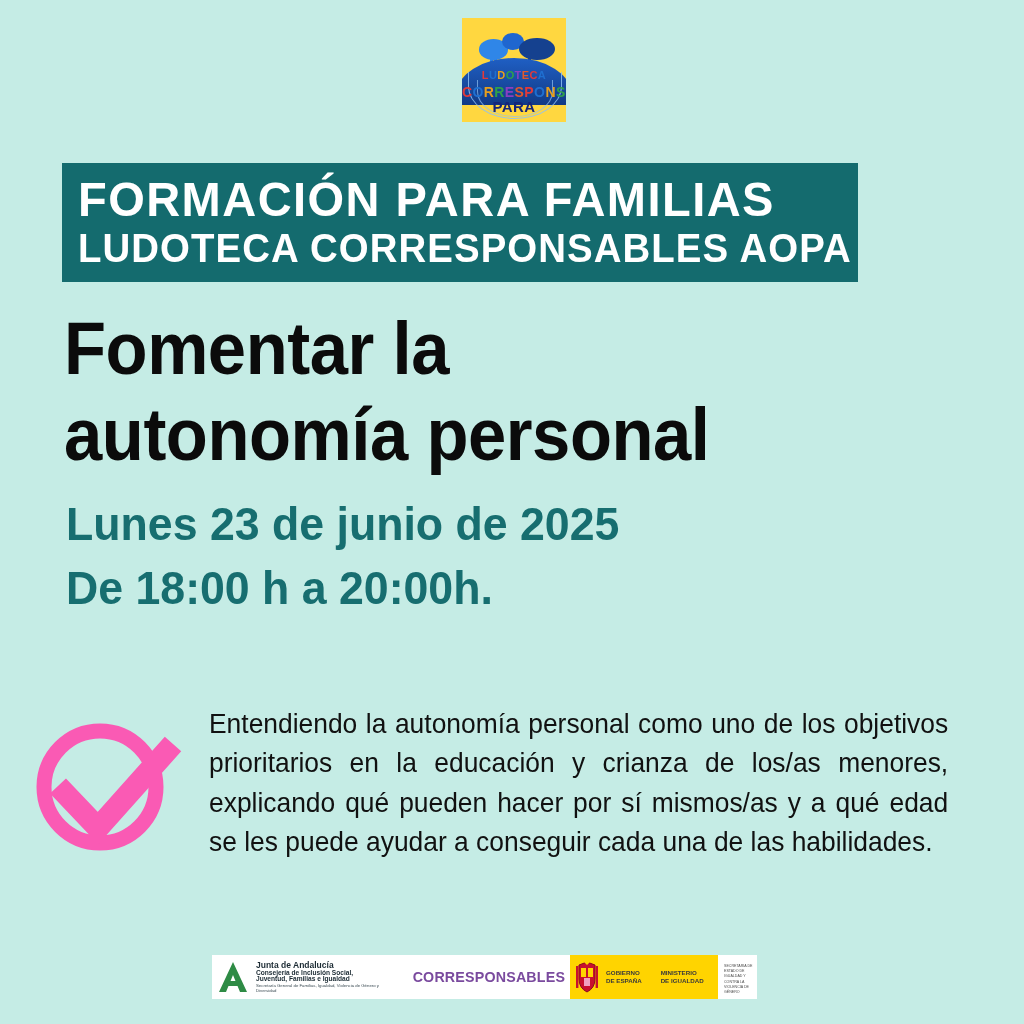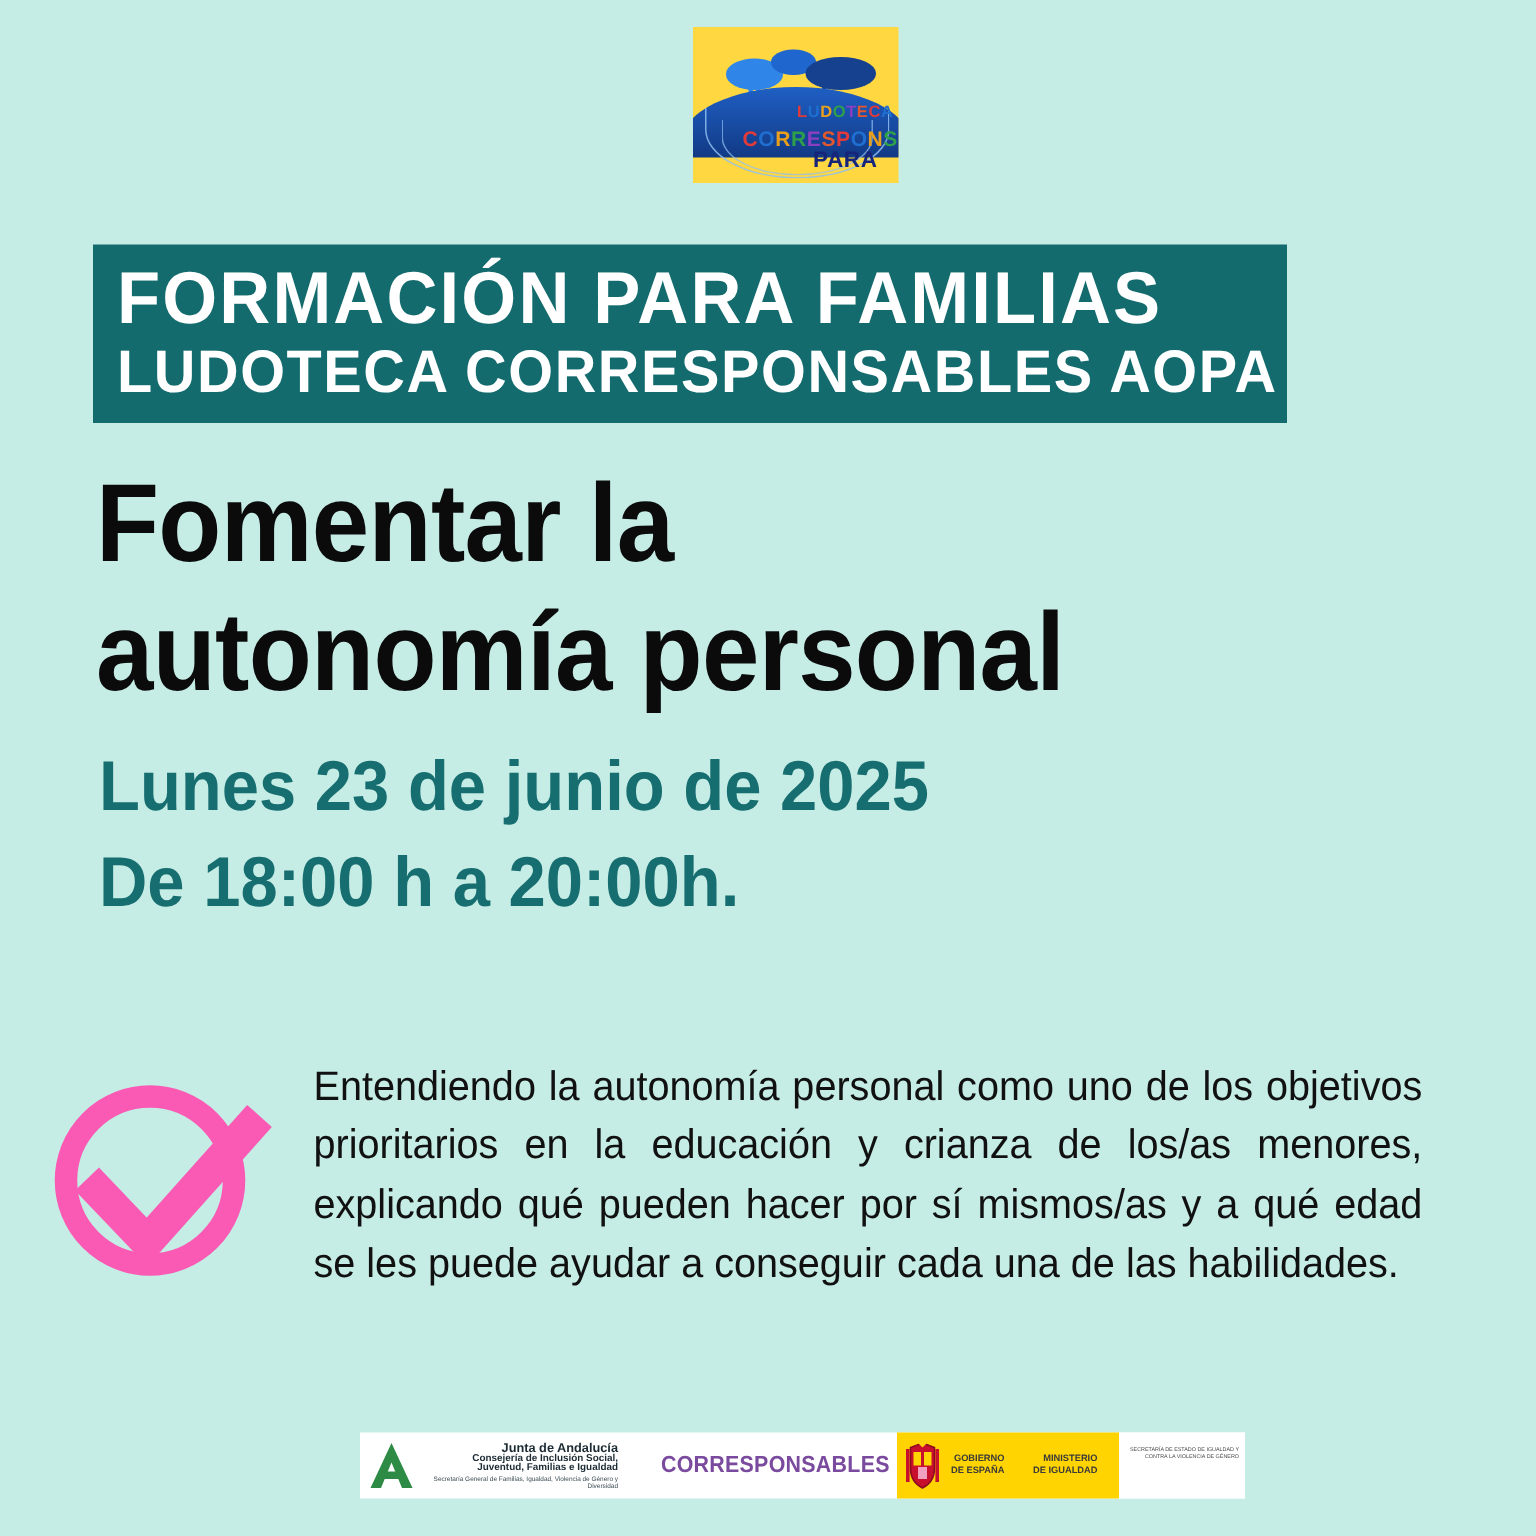--- a/index.html
+++ b/index.html
@@ -22,21 +22,20 @@
     top: 18px;
     width: 104px;
     height: 104px;
   }
   .logo-card {
     width: 100%;
     height: 100%;
     background: #ffd740;
     position: relative;
     overflow: hidden;
-    padding-left: 33px;
   }
   .logo-hill {
     position: absolute;
     left: -6%;
     top: 38%;
     width: 112%;
     height: 46%;
     background: linear-gradient(180deg, #1f5fc4 0%, #123a85 100%);
     border-radius: 50% 50% 0 0 / 78% 78% 0 0;
   }
@@ -182,27 +181,26 @@
     font-size: 27.5px;
     line-height: 1.44;
     text-align: justify;
     transform: scaleX(.96);
     transform-origin: left top;
   }
 
   
   .footer {
     position: absolute;
-    left: 240px;
+    left: 212px;
     top: 955px;
-    width: 590px;
+    width: 545px;
     height: 44px;
     display: flex;
     align-items: stretch;
-    text-align: right;
   }
   .f-junta {
     background: #ffffff;
     display: flex;
     align-items: center;
     padding: 2px 6px 2px 4px;
     flex: 0 0 auto;
     width: 178px;
     box-sizing: border-box;
   }

